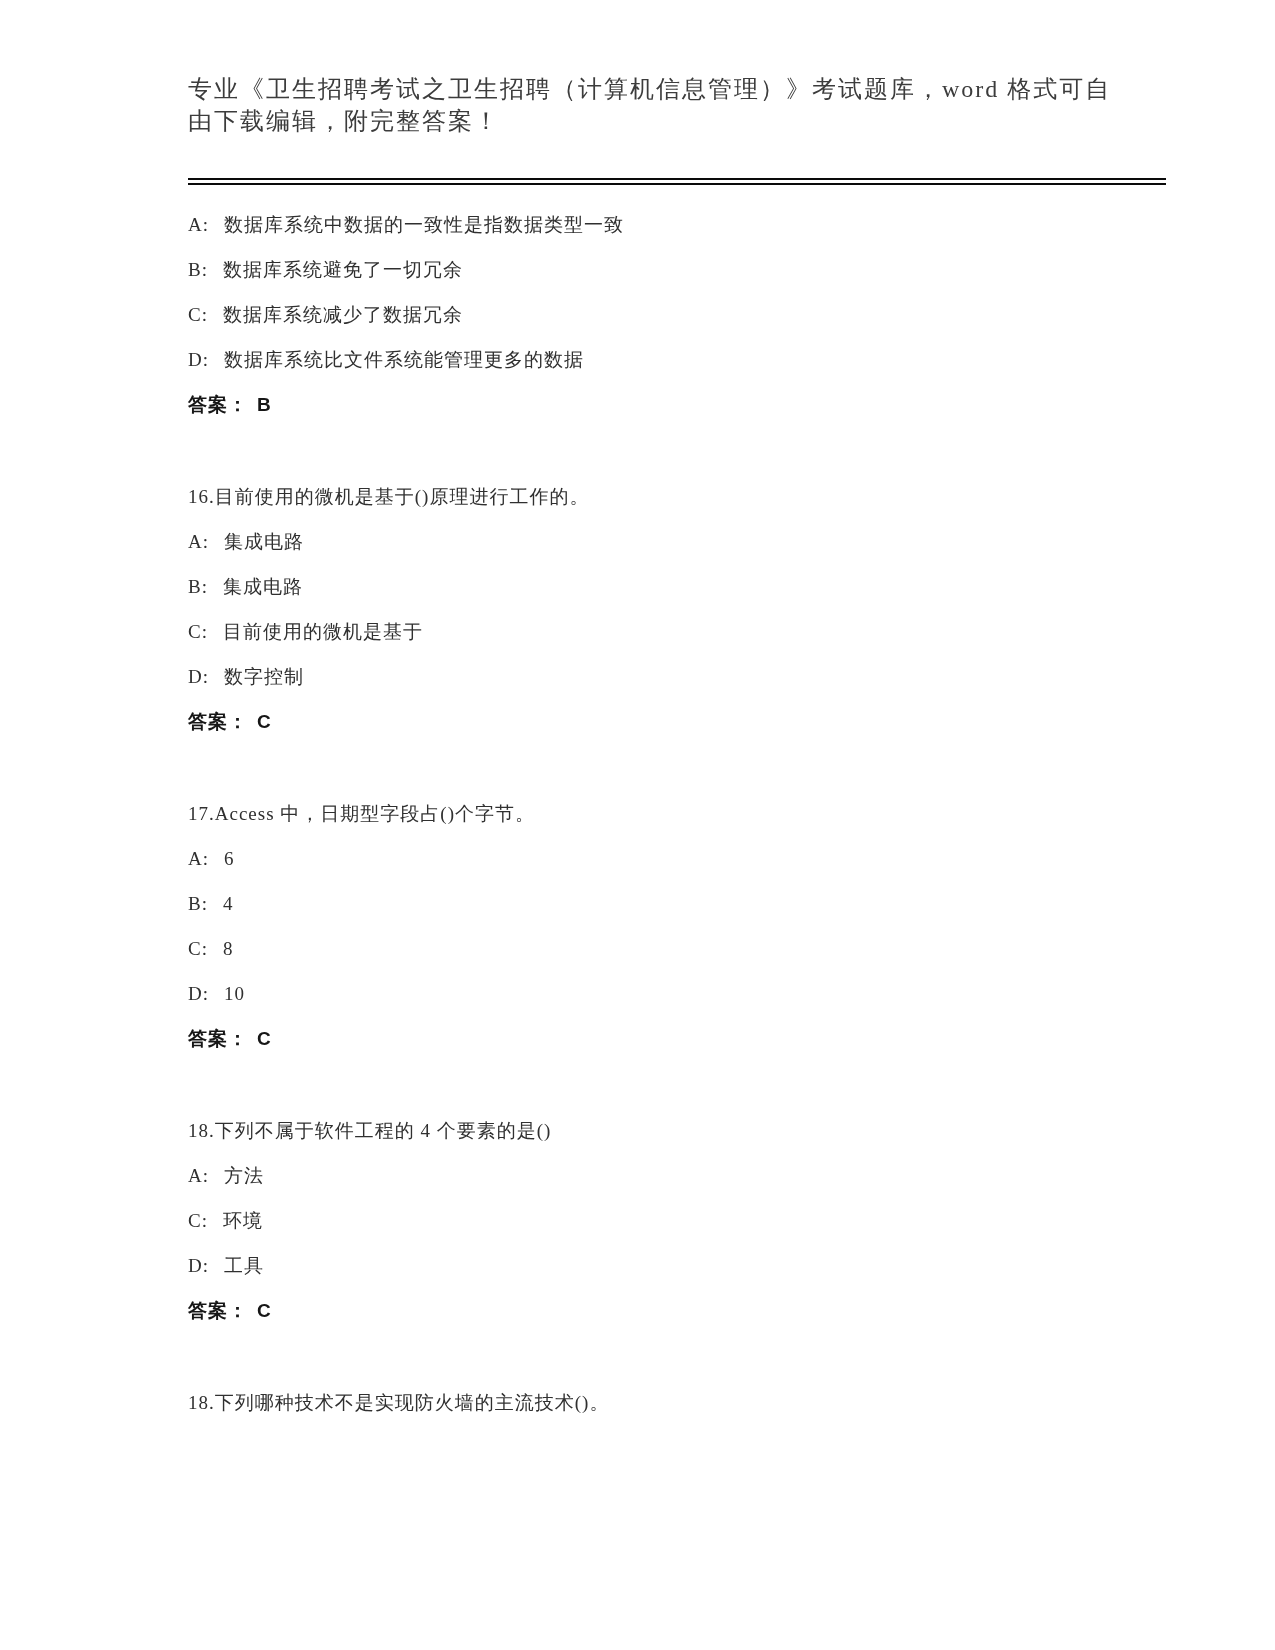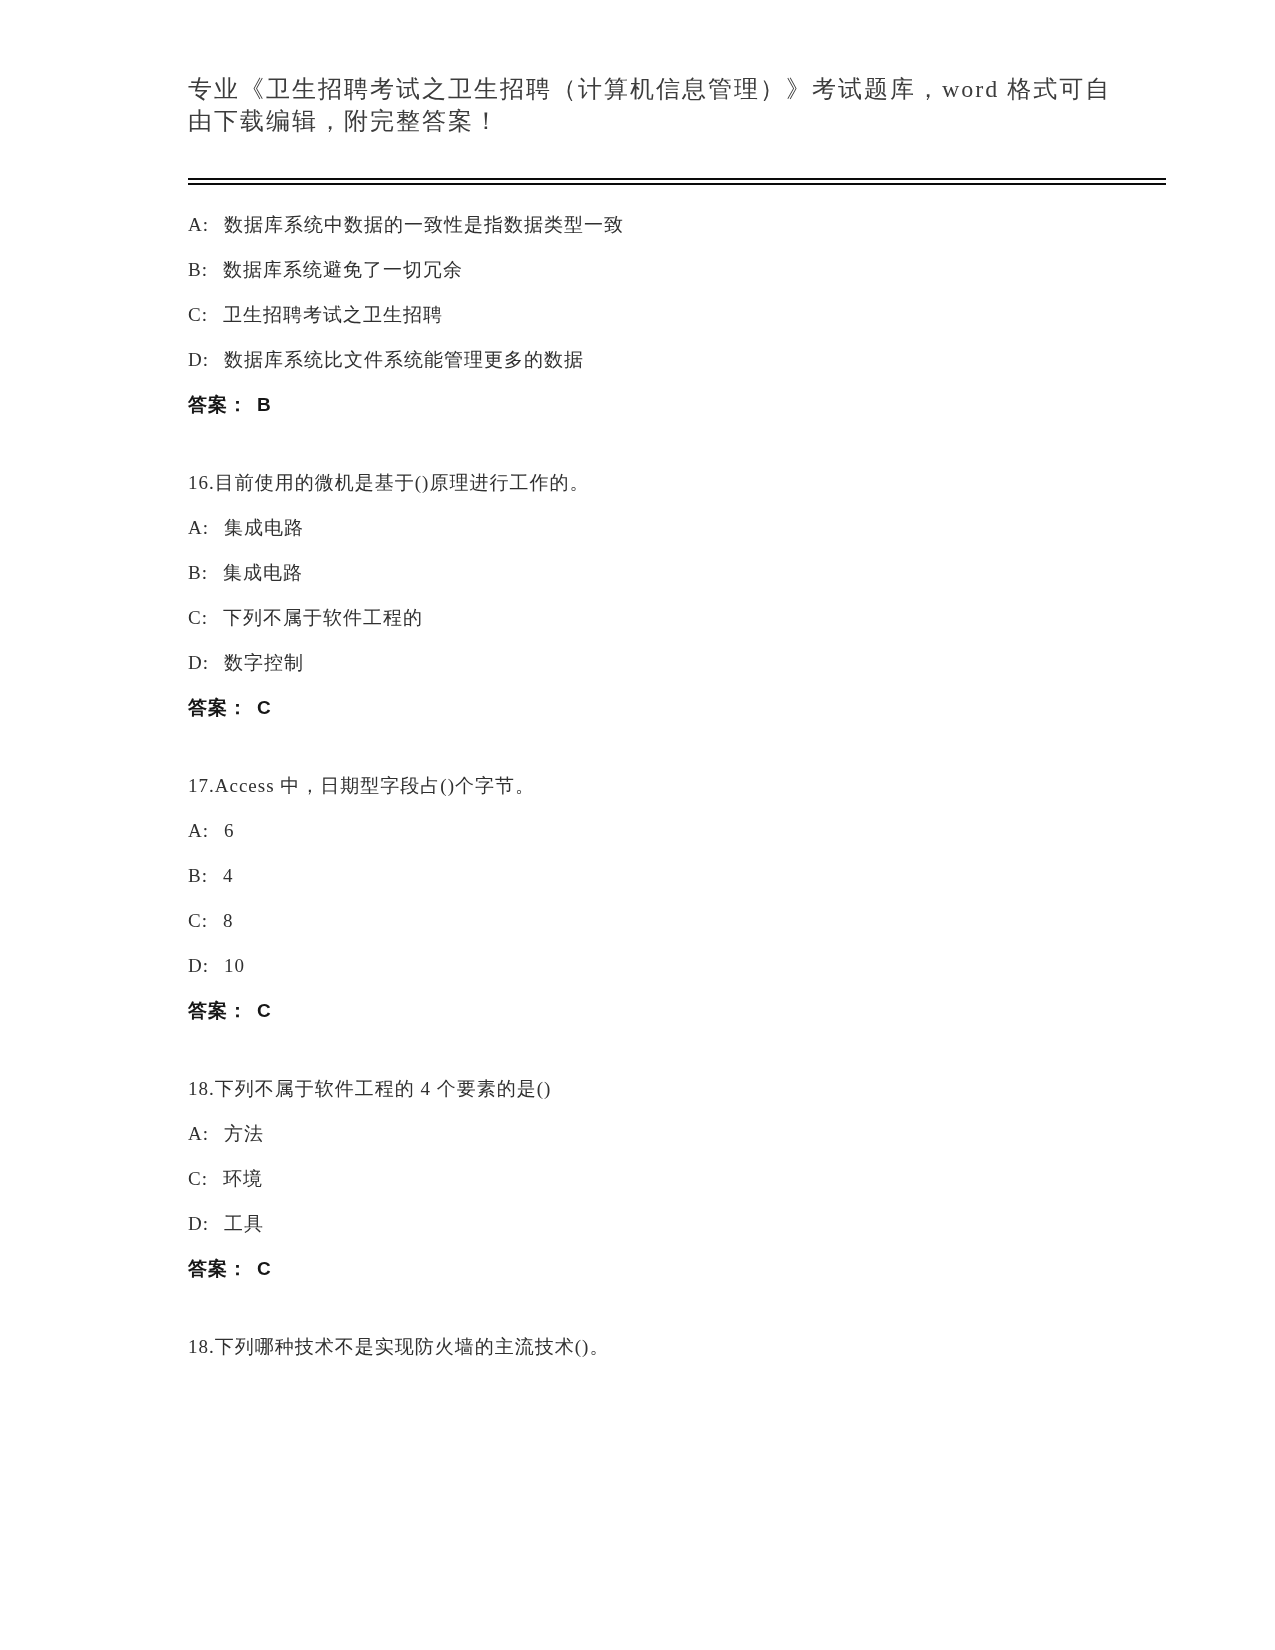--- a/index.html
+++ b/index.html
@@ -25,21 +25,21 @@
     font-size: 24px;
     line-height: 32px;
     letter-spacing: 2px;
     color: #3c3c3c;
   }
   .divider { margin-top: 41px; }
   .divider .bar { height: 2px; background: #0a0a0a; }
   .divider .gapline { height: 3px; }
   
   .content { margin-top: 17px; }
-  .qblock { margin-top: 33px; }
+  .qblock { margin-top: 47px; }
   .qblock.first { margin-top: 0; }
   .line {
     font-size: 19px;
     line-height: 45px;
     letter-spacing: 1px;
     color: #303030;
     white-space: nowrap;
   }
   .opt-text { margin-left: 15px; }
   .ans {
@@ -69,40 +69,40 @@
     <main class="content">
 
       <section class="qblock first">
         <div class="line opt">
           <span class="opt-label">A:</span><span class="opt-text">数据库系统中数据的一致性是指数据类型一致</span>
         </div>
         <div class="line opt">
           <span class="opt-label">B:</span><span class="opt-text">数据库系统避免了一切冗余</span>
         </div>
         <div class="line opt">
-          <span class="opt-label">C:</span><span class="opt-text">卫生招聘考试之卫生招聘</span>
+          <span class="opt-label">C:</span><span class="opt-text">数据库系统减少了数据冗余</span>
         </div>
         <div class="line opt">
           <span class="opt-label">D:</span><span class="opt-text">数据库系统比文件系统能管理更多的数据</span>
         </div>
         <div class="line ans">
           <span class="ans-label">答案：</span><span class="ans-value">B</span>
         </div>
       </section>
 
       <section class="qblock">
         <div class="line q-text">16.目前使用的微机是基于()原理进行工作的。</div>
         <div class="line opt">
           <span class="opt-label">A:</span><span class="opt-text">集成电路</span>
         </div>
         <div class="line opt">
           <span class="opt-label">B:</span><span class="opt-text">集成电路</span>
         </div>
         <div class="line opt">
-          <span class="opt-label">C:</span><span class="opt-text">下列不属于软件工程的</span>
+          <span class="opt-label">C:</span><span class="opt-text">目前使用的微机是基于</span>
         </div>
         <div class="line opt">
           <span class="opt-label">D:</span><span class="opt-text">数字控制</span>
         </div>
         <div class="line ans">
           <span class="ans-label">答案：</span><span class="ans-value">C</span>
         </div>
       </section>
 
       <section class="qblock">

